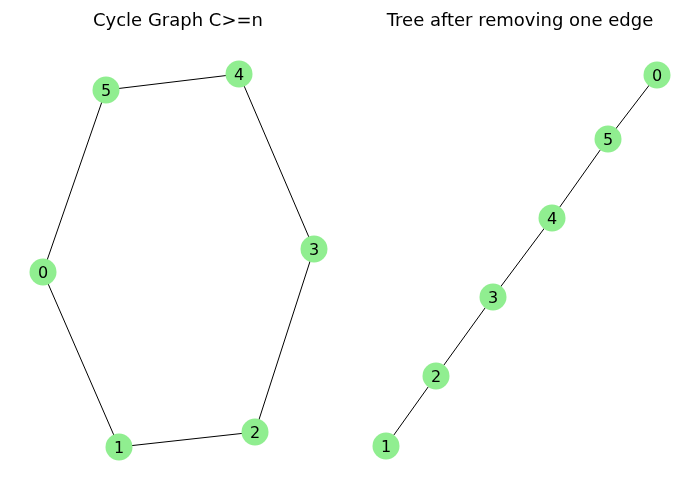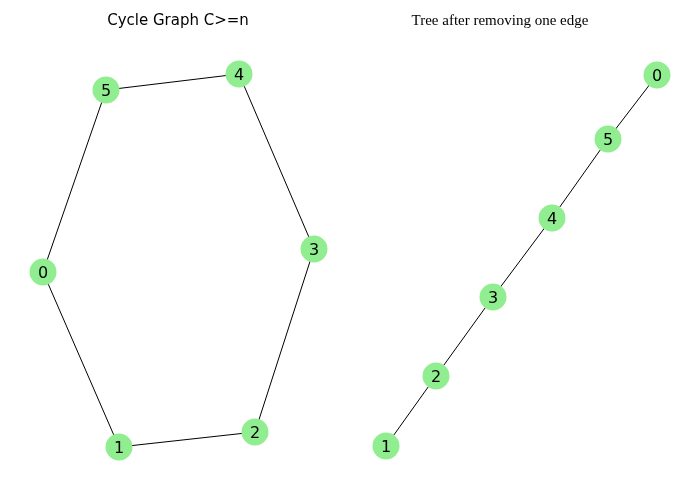--- a/index.html
+++ b/index.html
@@ -12,28 +12,28 @@
     position: relative;
     width: 700px;
     height: 500px;
     background: #ffffff;
     overflow: hidden;
   }
   .plot-title {
     position: absolute;
     top: 11px;
     height: 20px;
-    font-size: 15px;
+    font-size: 18px;
     line-height: 18px;
     color: #000000;
     text-align: center;
     white-space: nowrap;
   }
   .plot-title.left  { left: 3px;   width: 350px; }
-  .plot-title.right { left: 325px; width: 350px; font-family: Liberation Serif, serif; }
+  .plot-title.right { left: 345px; width: 350px; }
   svg.graph-canvas {
     position: absolute;
     left: 0;
     top: 0;
   }
   svg .edge {
     stroke-linecap: round;
   }
   svg .node-label {
     font-family: "DejaVu Sans", "Liberation Sans", sans-serif;

